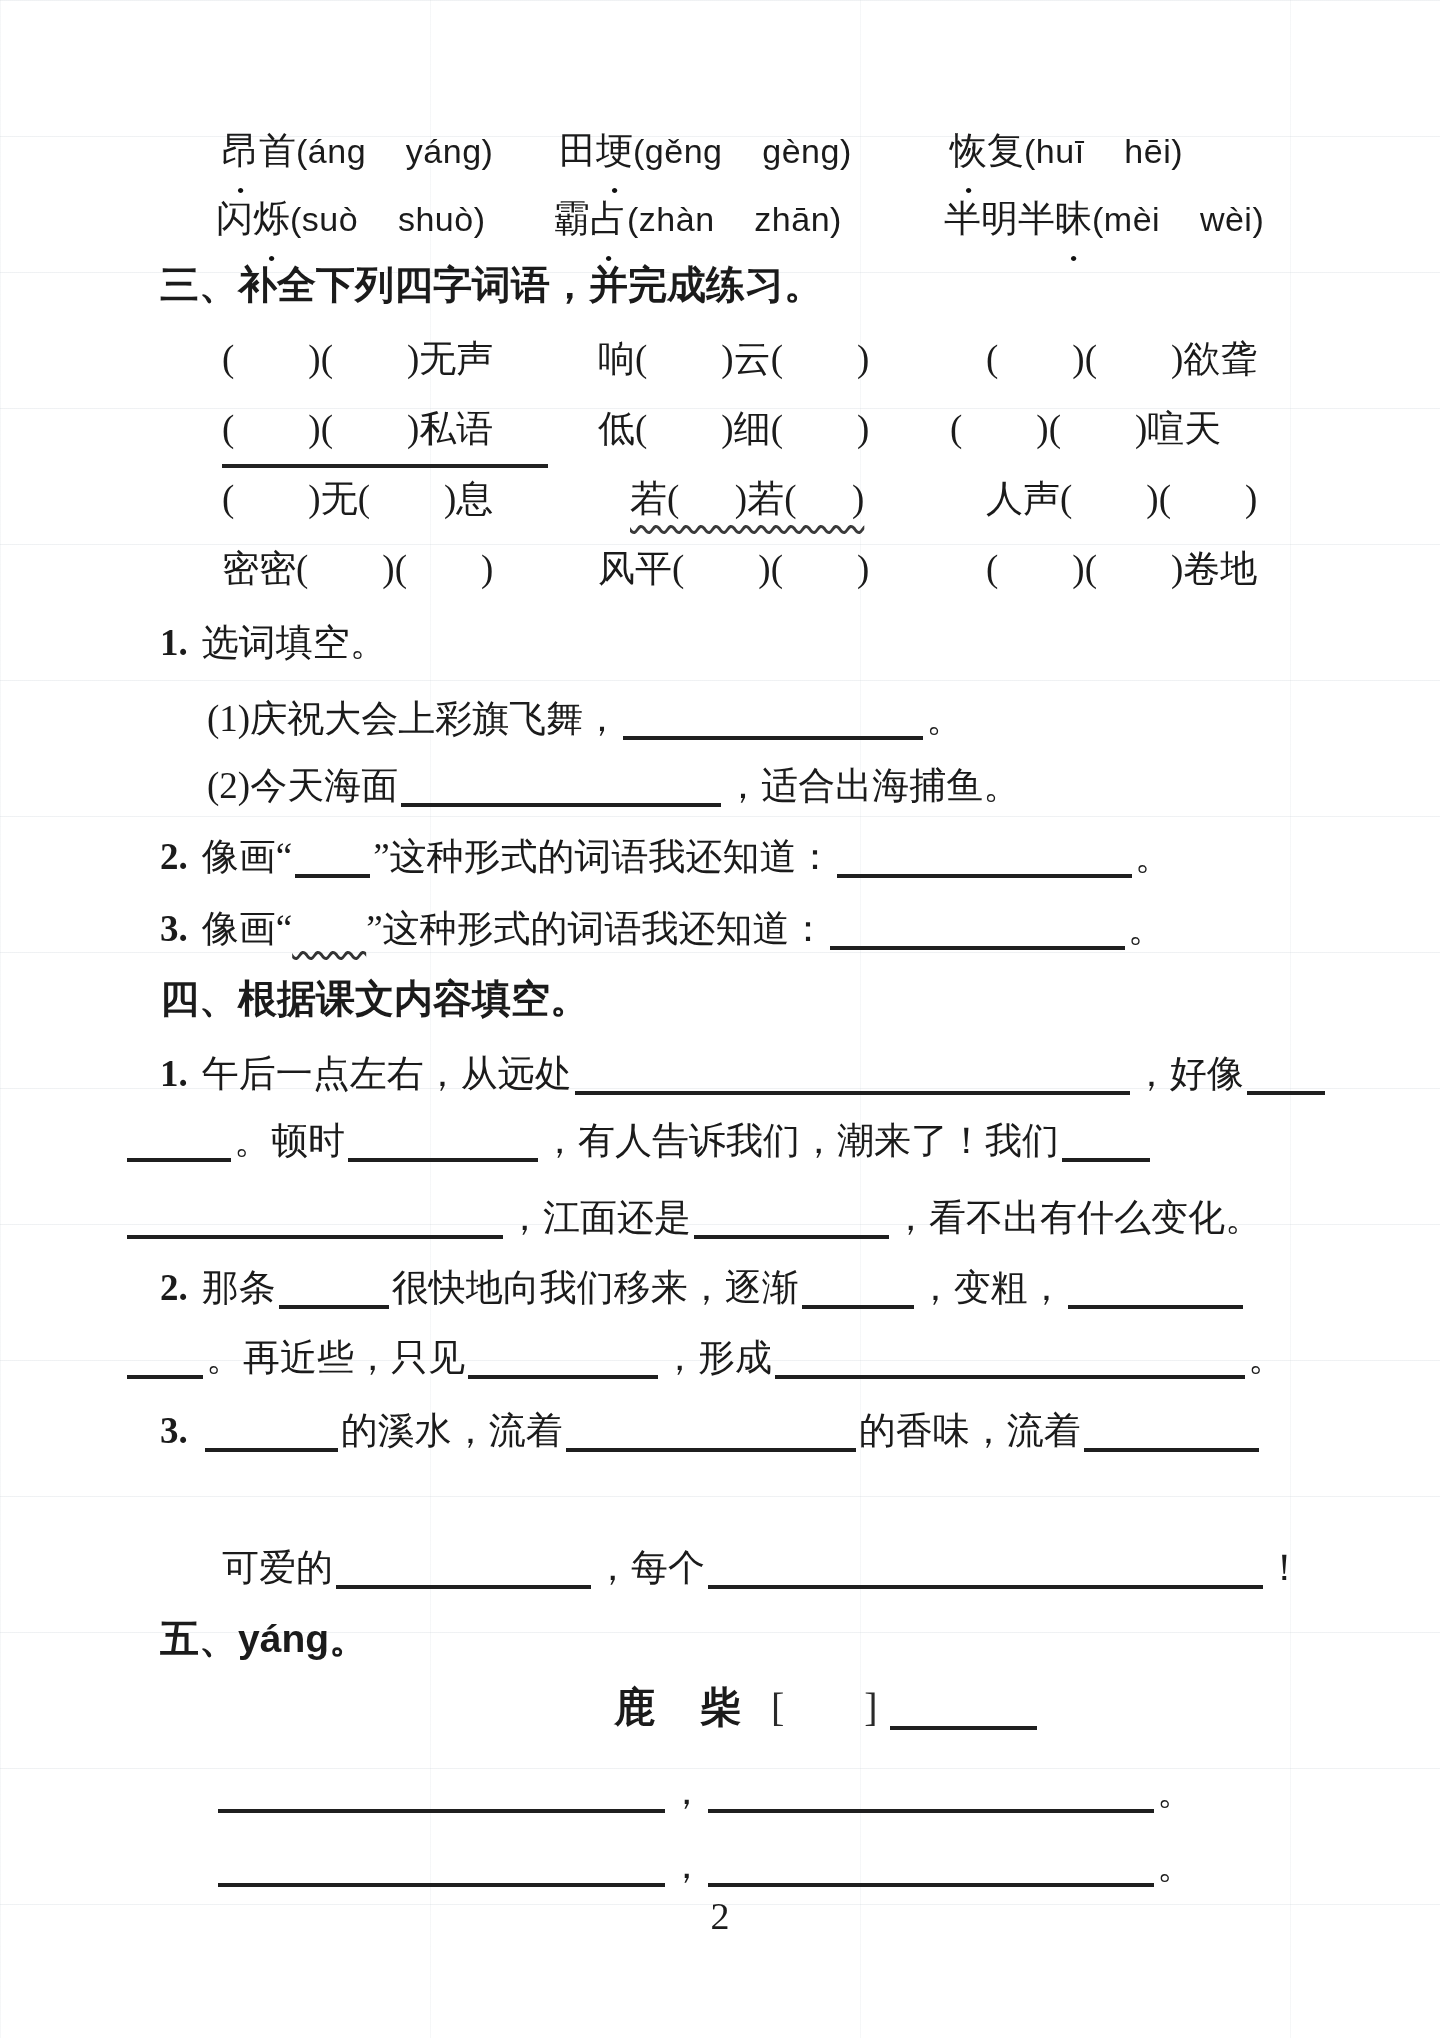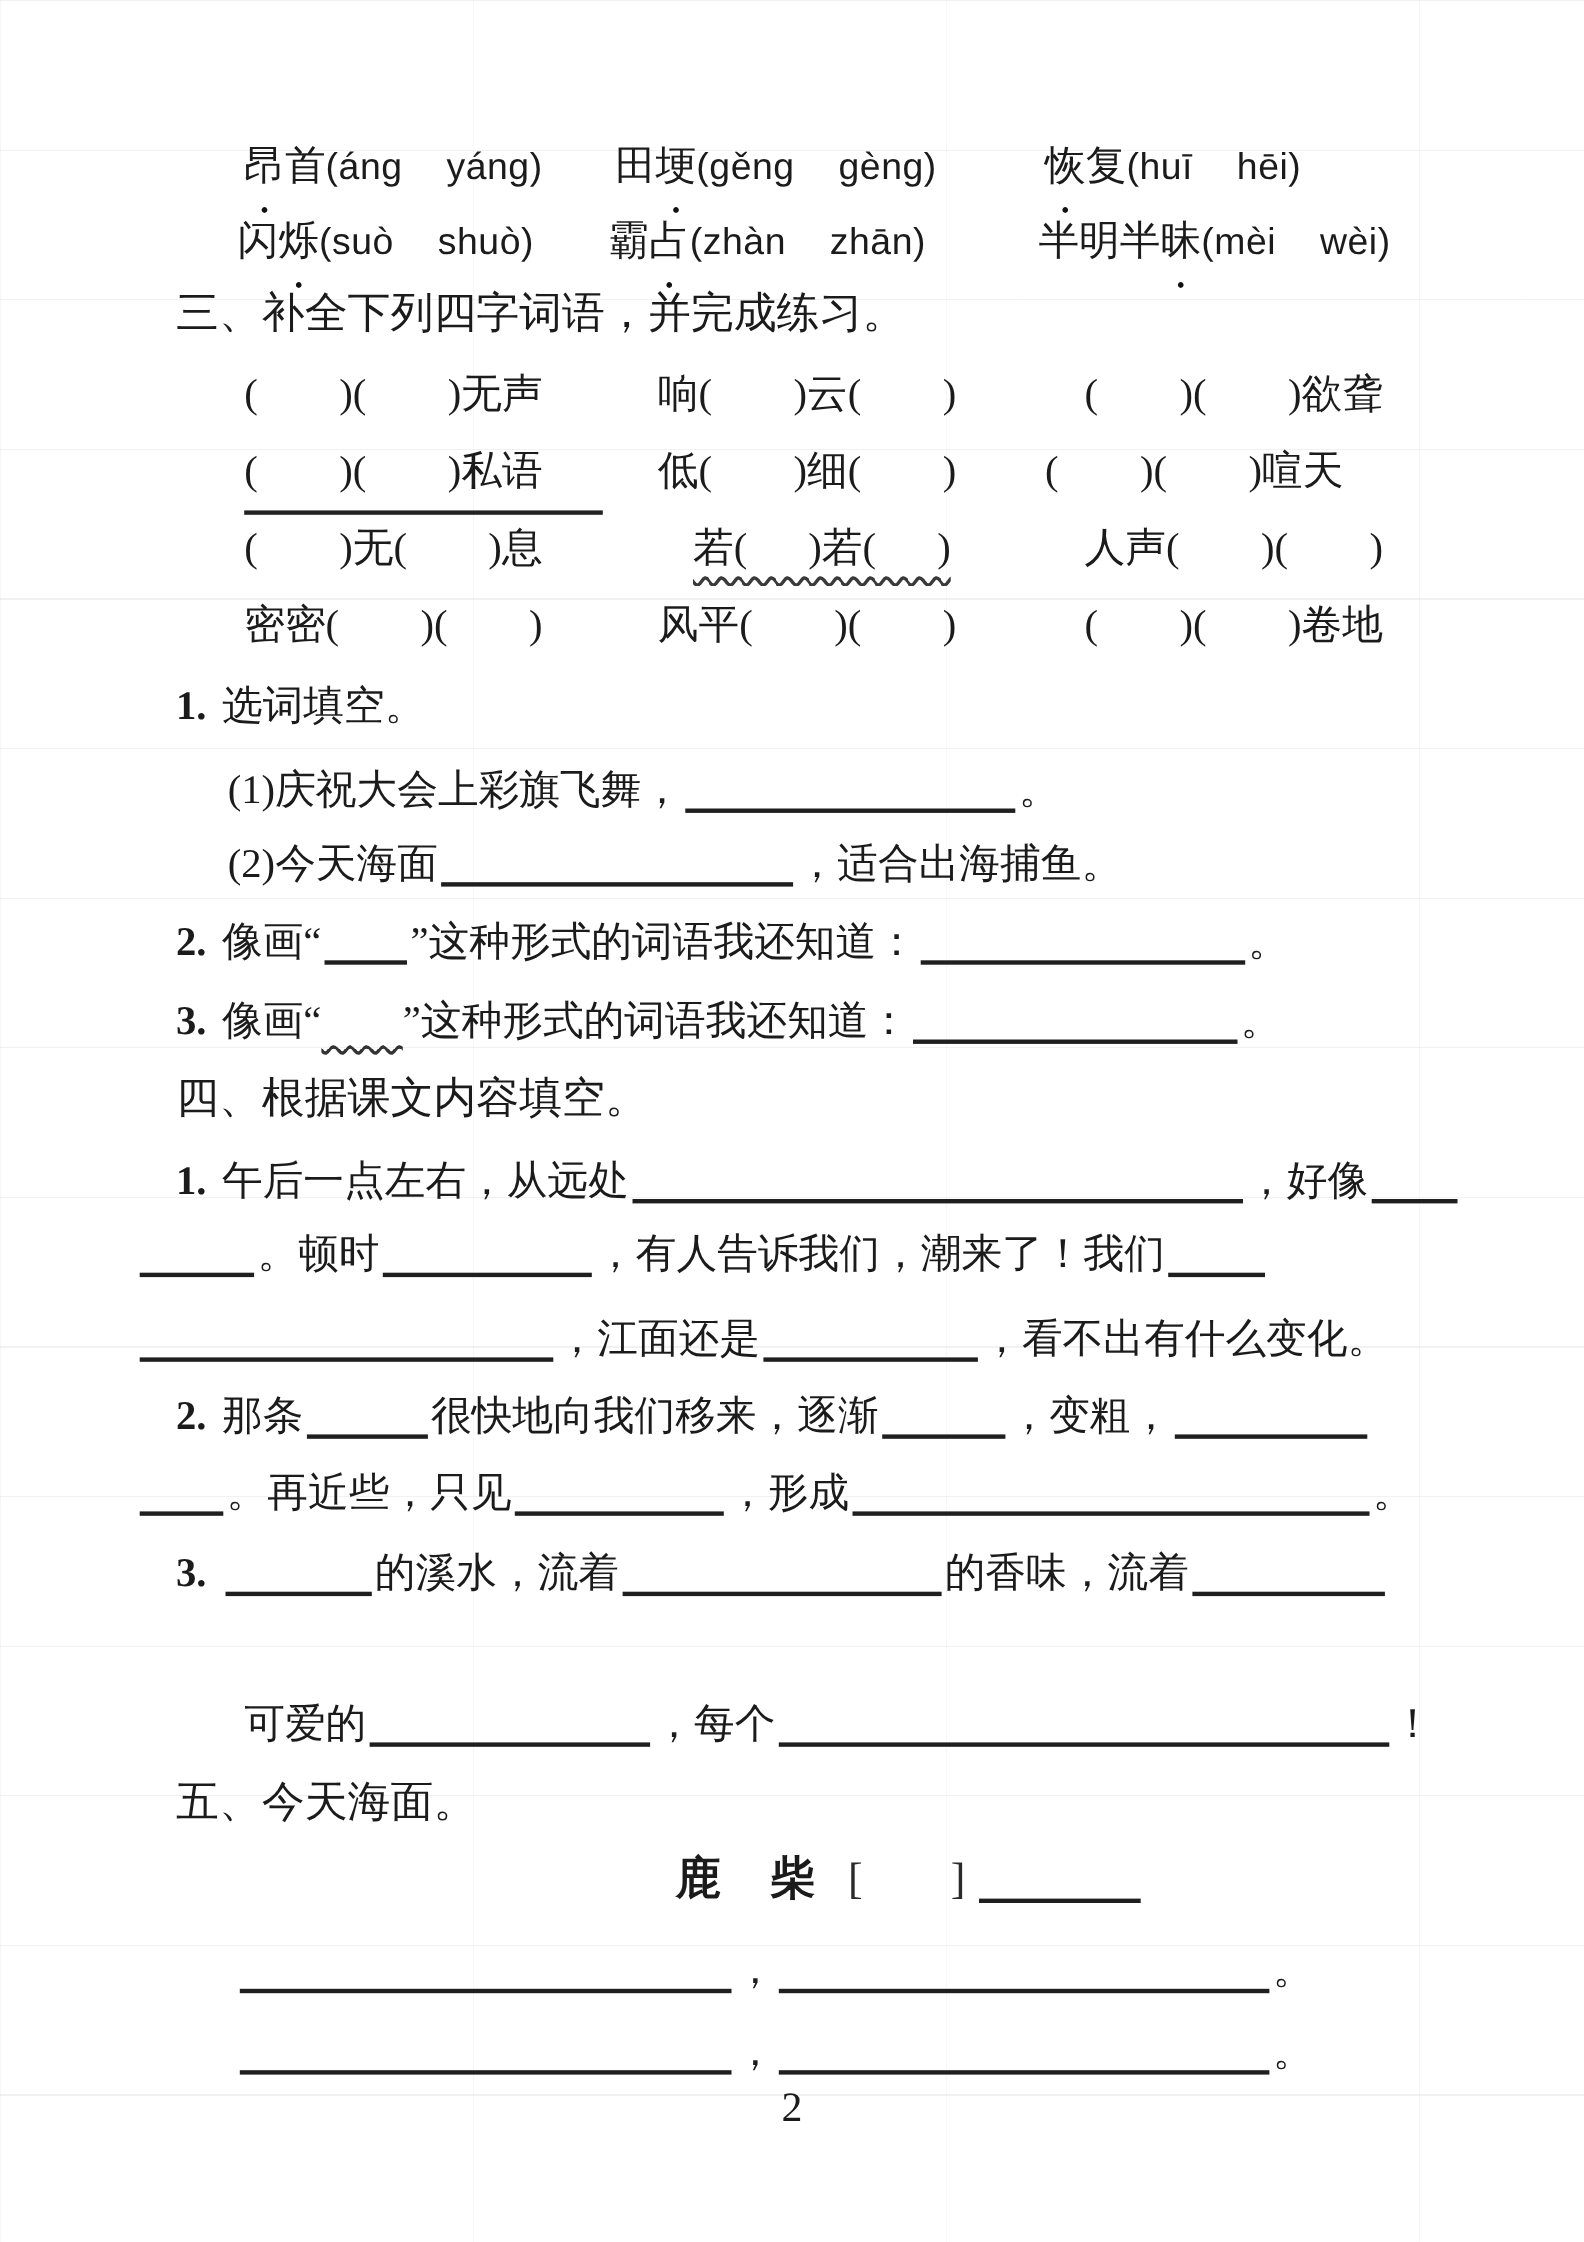--- a/index.html
+++ b/index.html
@@ -8,21 +8,21 @@
     width:1440px;height:2038px;
     background-color:#ffffff;
     background-image:
       repeating-linear-gradient(to bottom, rgba(203,210,216,0.30) 0 1px, transparent 1px 136px),
       repeating-linear-gradient(to right, rgba(203,210,216,0.18) 0 1px, transparent 1px 430px);
     font-family:"Liberation Serif","DejaVu Serif",serif;
     color:#1b1b1b;
     overflow:hidden;
   }
   .line{position:absolute;height:54px;line-height:54px;font-size:37px;white-space:nowrap;}
-  .h{font-family:"Liberation Sans","DejaVu Sans",sans-serif;font-weight:400;font-size:39px;}
+  .h{font-family:"Liberation Sans","DejaVu Sans",sans-serif;font-weight:700;font-size:39px;}
   .num{font-weight:700;margin-right:14px;}
   .t{font-size:37px;}
   .blank{
     display:inline-block;
     border-bottom:4px solid #1f1f1f;
     height:34px;
     vertical-align:-9px;
     margin:0 3px;
   }
   .wavy{
@@ -126,21 +126,21 @@
     <span class="blank" style="width:76px"></span><span class="t">。再近些，只见</span><span class="blank" style="width:190px"></span><span class="t">，形成</span><span class="blank" style="width:470px"></span><span class="t">。</span>
   </div>
 
   <div class="line" style="top:1404px;left:160px">
     <span class="num">3.</span><span class="blank" style="width:133px"></span><span class="t">的溪水，流着</span><span class="blank" style="width:290px"></span><span class="t">的香味，流着</span><span class="blank" style="width:175px"></span>
   </div>
   <div class="line" style="top:1541px;left:222px">
     <span class="t">可爱的</span><span class="blank" style="width:255px"></span><span class="t">，每个</span><span class="blank" style="width:555px"></span><span class="t">！</span>
   </div>
 
-  <div class="line h" style="top:1612px;left:160px">五、今天海面。</div>
+  <div class="line h" style="top:1612px;left:160px">五、yáng。</div>
 
   <div class="line" style="top:1680px;left:614px">
     <span class="poemtitle">鹿　柴</span><span class="bracket">[　　]</span><span class="blank" style="width:147px;margin-left:12px"></span>
   </div>
 
   <div class="line" style="top:1765px;left:215px">
     <span class="blank" style="width:447px"></span><span class="t">，</span><span class="blank" style="width:446px"></span><span class="t">。</span>
   </div>
   <div class="line" style="top:1839px;left:215px">
     <span class="blank" style="width:447px"></span><span class="t">，</span><span class="blank" style="width:446px"></span><span class="t">。</span>

